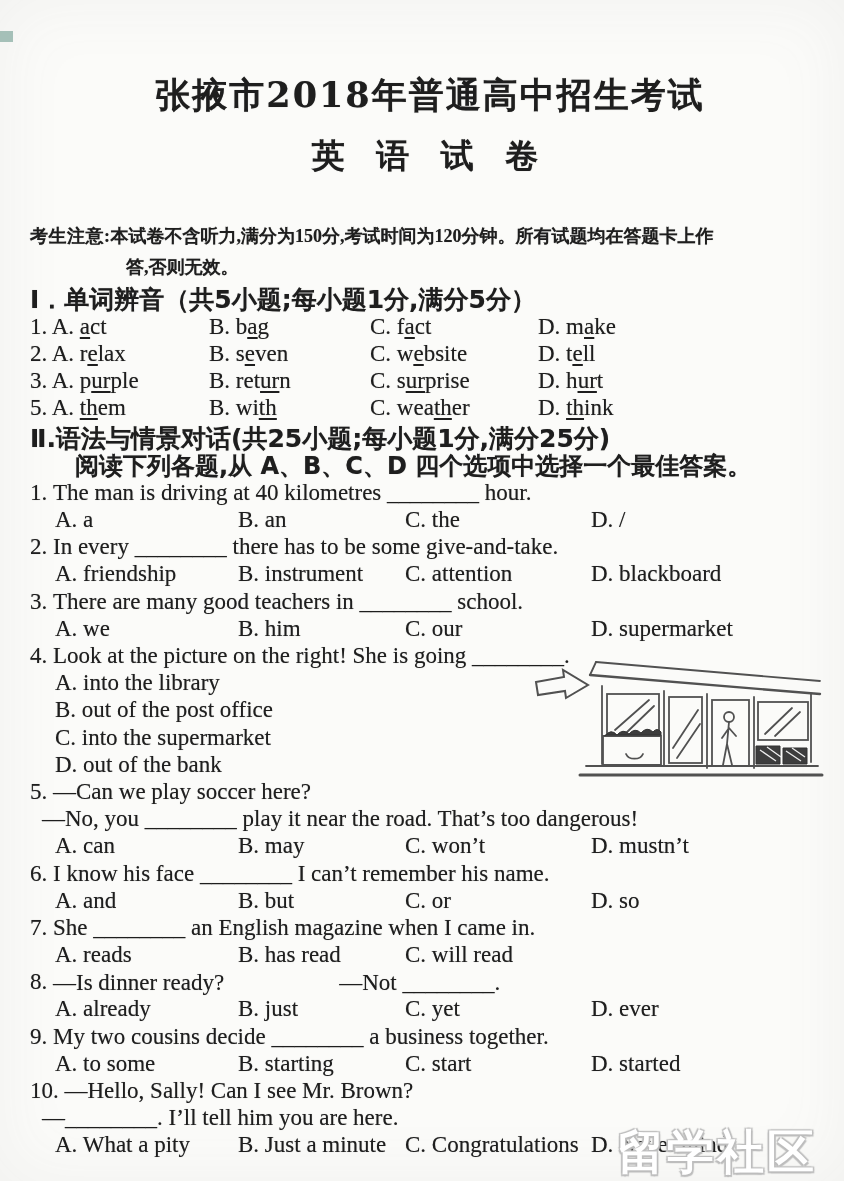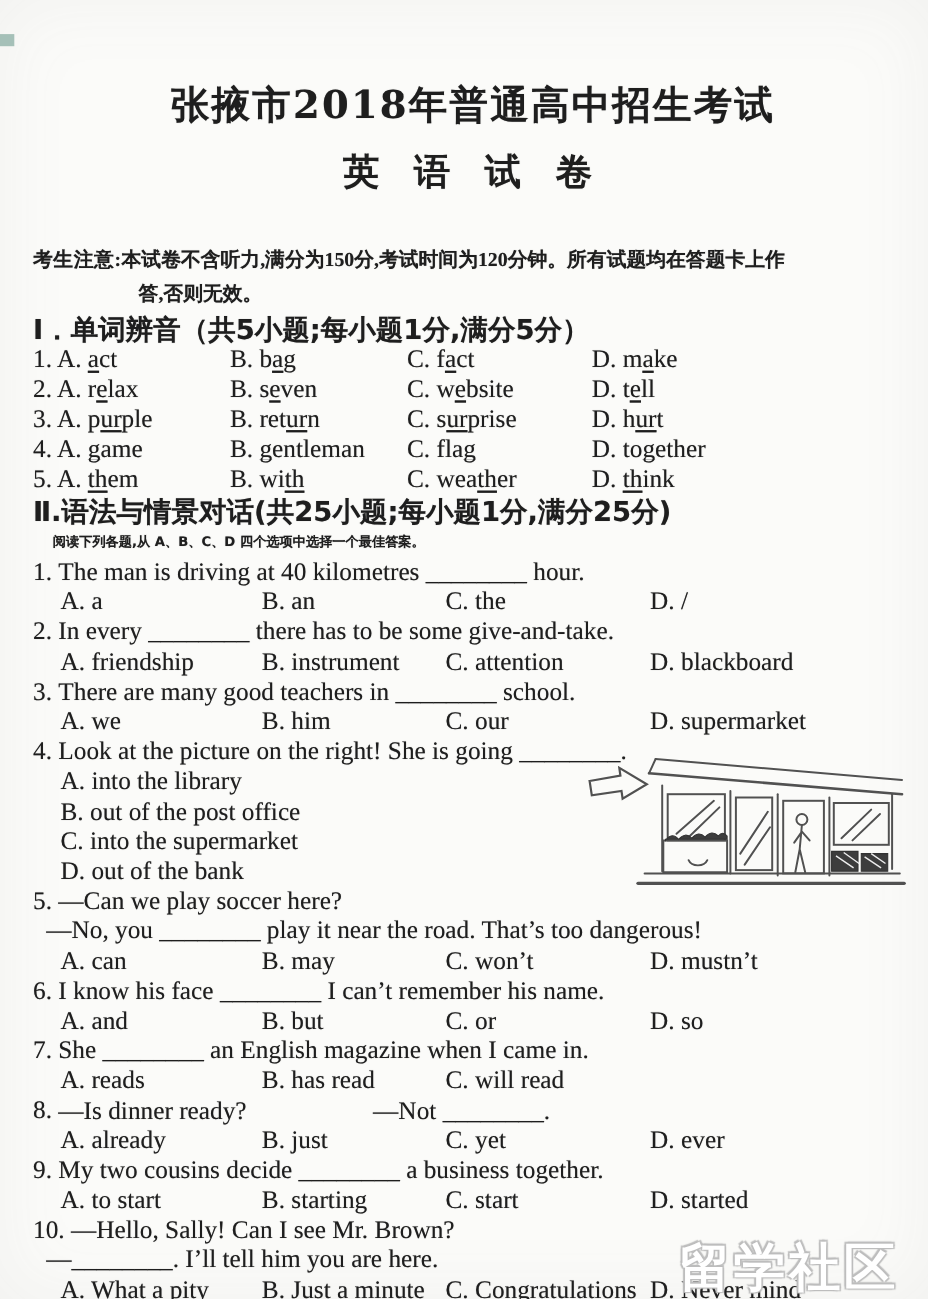--- a/index.html
+++ b/index.html
@@ -19,22 +19,22 @@
          font-family:"DejaVu Serif","Liberation Serif",serif;}
   .subtitle{margin-top:15px;text-align:center;font-size:33px;font-weight:bold;letter-spacing:10px;
          font-family:"DejaVu Serif","Liberation Serif",serif;}
 
   .notice{margin-top:42px;font-weight:bold;font-size:18px;line-height:31px;}
   .notice .nline2{margin-left:96px;}
   .notice .nlabel{letter-spacing:.5px;}
 
   .sec-heading{font-weight:bold;font-size:25px;height:27.2px;display:flex;align-items:center;
          font-family:"DejaVu Sans","Liberation Sans",sans-serif;margin-top:3px;}
-  .instruction{font-weight:bold;font-size:12px;height:27.2px;display:flex;align-items:center;
-         margin-left:18px;font-family:"DejaVu Sans","Liberation Sans",sans-serif;}
+  .instruction{font-weight:bold;font-size:24px;height:27.2px;display:flex;align-items:center;
+         margin-left:45px;font-family:"DejaVu Sans","Liberation Sans",sans-serif;}
 
   .line{height:27.2px;display:flex;align-items:center;font-size:23px;white-space:pre;}
   .row4{display:grid;grid-template-columns:179px 161px 168px 1fr;align-items:center;}
   .opt4{display:grid;grid-template-columns:183px 167px 186px 1fr;align-items:center;padding-left:25px;}
   .cell{white-space:pre;}
   .ul{text-decoration:underline;text-underline-offset:3px;}
   .stem-cont{margin-left:12px;}
   .opt-stack{padding-left:25px;}
   .qnum{white-space:pre;}
   .question{position:relative;}
@@ -59,21 +59,20 @@
   <div class="notice">
     <div class="nline1"><span class="nlabel">考生注意:</span><span>本试卷不含听力,满分为150分,考试时间为120分钟。所有试题均在答题卡上作</span></div>
     <div class="nline2">答,否则无效。</div>
   </div>
 
   <div class="sec-heading">Ⅰ．单词辨音（共5小题;每小题1分,满分5分）</div>
   <div id="s1-rows">
       <div class="line row4"><span class="cell">1. A. <span class="ul">a</span>ct</span><span class="cell">B. b<span class="ul">a</span>g</span><span class="cell">C. f<span class="ul">a</span>ct</span><span class="cell">D. m<span class="ul">a</span>ke</span></div>
       <div class="line row4"><span class="cell">2. A. r<span class="ul">e</span>lax</span><span class="cell">B. s<span class="ul">e</span>ven</span><span class="cell">C. w<span class="ul">e</span>bsite</span><span class="cell">D. t<span class="ul">e</span>ll</span></div>
       <div class="line row4"><span class="cell">3. A. p<span class="ul">ur</span>ple</span><span class="cell">B. ret<span class="ul">ur</span>n</span><span class="cell">C. s<span class="ul">ur</span>prise</span><span class="cell">D. h<span class="ul">ur</span>t</span></div>
-      <div class="line row4"><span class="cell">4. A. <span class="ul">g</span>ame</span><span class="cell">B. <span class="ul">g</span>entleman</span><span class="cell">C. fla<span class="ul">g</span></span><span class="cell">D. to<span class="ul">g</span>ether</span></div>
       <div class="line row4"><span class="cell">5. A. <span class="ul">th</span>em</span><span class="cell">B. wi<span class="ul">th</span></span><span class="cell">C. wea<span class="ul">th</span>er</span><span class="cell">D. <span class="ul">th</span>ink</span></div>
     </div>
 
   <div class="sec-heading">Ⅱ.语法与情景对话(共25小题;每小题1分,满分25分)</div>
   <div class="instruction">阅读下列各题,从 A、B、C、D 四个选项中选择一个最佳答案。</div>
   <div id="s2-questions">
       <div class="question">
         <div class="line stem"><span class="qnum">1. </span>The man is driving at 40 kilometres ________ hour.</div>
         <div class="line opt4"><span class="cell">A. a</span><span class="cell">B. an</span><span class="cell">C. the</span><span class="cell">D. /</span></div>
       </div>
@@ -145,21 +144,21 @@
       <div class="question">
         <div class="line stem"><span class="qnum">7. </span>She ________ an English magazine when I came in.</div>
         <div class="line opt4"><span class="cell">A. reads</span><span class="cell">B. has read</span><span class="cell">C. will read</span></div>
       </div>
       <div class="question">
         <div class="line stem"><span class="qnum">8. </span>—Is dinner ready?　　　　　—Not ________.</div>
         <div class="line opt4"><span class="cell">A. already</span><span class="cell">B. just</span><span class="cell">C. yet</span><span class="cell">D. ever</span></div>
       </div>
       <div class="question">
         <div class="line stem"><span class="qnum">9. </span>My two cousins decide ________ a business together.</div>
-        <div class="line opt4"><span class="cell">A. to start</span><span class="cell">B. starting</span><span class="cell">C. start</span><span class="cell">D. started</span></div>
+        <div class="line opt4"><span class="cell">A. to some</span><span class="cell">B. starting</span><span class="cell">C. start</span><span class="cell">D. started</span></div>
       </div>
       <div class="question">
         <div class="line stem"><span class="qnum">10. </span>—Hello, Sally! Can I see Mr. Brown?</div>
         <div class="line stem-cont">—________. I’ll tell him you are here.</div>
         <div class="line opt4"><span class="cell">A. What a pity</span><span class="cell">B. Just a minute</span><span class="cell">C. Congratulations</span><span class="cell">D. Never mind</span></div>
       </div>
     </div>
 </div>
 
 <div class="watermark">

